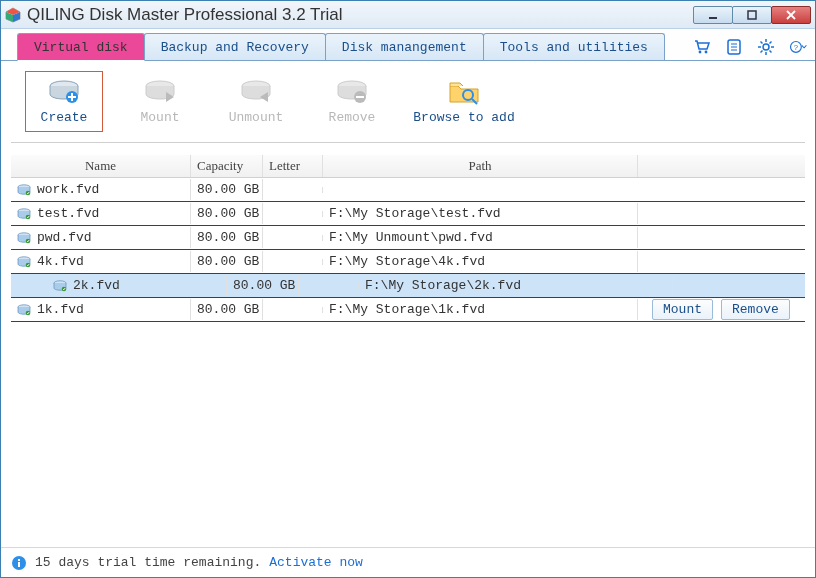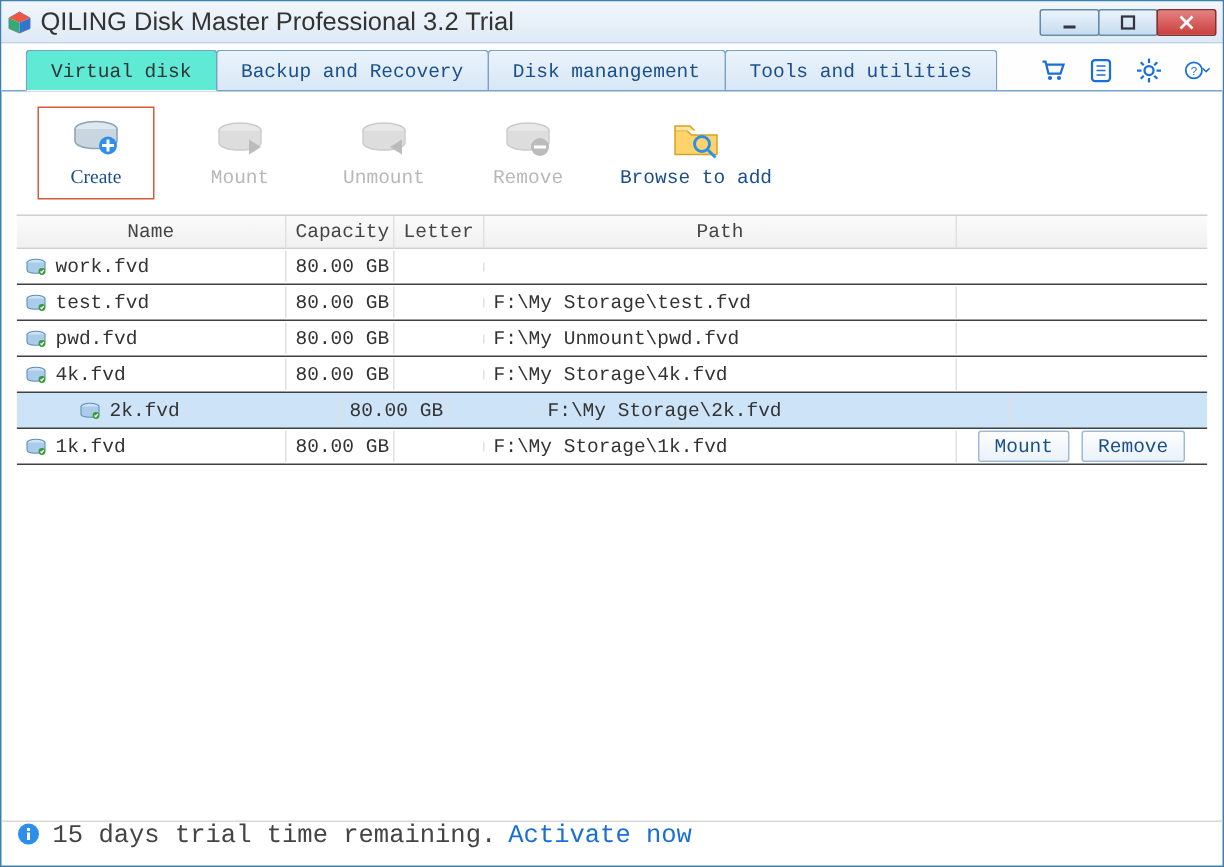--- a/index.html
+++ b/index.html
@@ -63,21 +63,21 @@
     padding: 6px 16px 5px;
     border: 1px solid #7aa2c9;
     border-bottom: none;
     margin-right: -1px;
     background: linear-gradient(#eaf3fb, #d7e7f6);
     border-top-left-radius: 3px;
     border-top-right-radius: 3px;
     position: relative;
   }
   .tab.active {
-    background:#5eead4;
+    background:#ec4899;
     color:#333;
     border-bottom: 1px solid #fff;
     margin-bottom:-1px;
   }
   .topstrip .spacer { flex:1; }
   .right-icons { display:flex; align-items:center; gap:14px; padding-bottom:4px; color:#1a6fd6; }
   .right-icons .icon { width:18px; height:18px; display:flex; align-items:center; justify-content:center; }
 
   
   .toolbar {
@@ -89,33 +89,34 @@
     width: 78px;
     display:flex; flex-direction:column;
     align-items:center; justify-content:center;
     gap:4px;
     padding: 6px 2px;
     font-family: "Courier New", monospace;
     font-size: 13px;
     color:#1a4f8b;
     background: #fff;
   }
-  .tool.selected { border:1px solid #d35a3a;font-family:Liberation Serif, serif; }
+  .tool.selected { border:1px solid #d35a3a; }
   .tool.disabled { color:#b8b8b8; }
   .tool .tool-icon { width:36px; height:28px; }
 
   
   .tablewrap { flex:1; border-top:1px solid #cfcfcf; margin: 0 10px 6px; display:flex; flex-direction:column; overflow:hidden; }
   .theadrow {
     display:flex;
     background: linear-gradient(#fbfbfb, #f0f0f0);
     border-bottom:1px solid #d0d0d0;
-    font-family: Liberation Mono, monospace;
+    font-family: Liberation Serif, serif;
     font-size:13px;
     color:#444;
+    margin-top:12px;
   }
   .th, .td {
     border-right:1px solid #e0e0e0;
     padding: 3px 6px;
     white-space:nowrap;
     overflow:hidden;
   }
   .th.name, .td.name { width:180px; }
   .th.cap, .td.cap { width:72px; }
   .th.letter, .td.letter { width:60px; }
@@ -148,24 +149,25 @@
     background: linear-gradient(#fdfdfd,#eaf2fa);
     padding:2px 10px;
     border-radius:2px;
   }
 
   
   .statusbar {
     height: 30px;
     border-top:1px solid #d8d8d8;
     display:flex;
+    align-items:center;
     padding: 0 10px;
     gap:8px;
     font-family: "Courier New", monospace;
-    font-size:17px;
+    font-size:13px;
     color:#444;
   }
   .statusbar a { color:#1a6fd6; text-decoration:none; }
   .info-icon { width:16px; height:16px; }
 </style>
 </head>
 <body>
 
 <div class="window">
 

